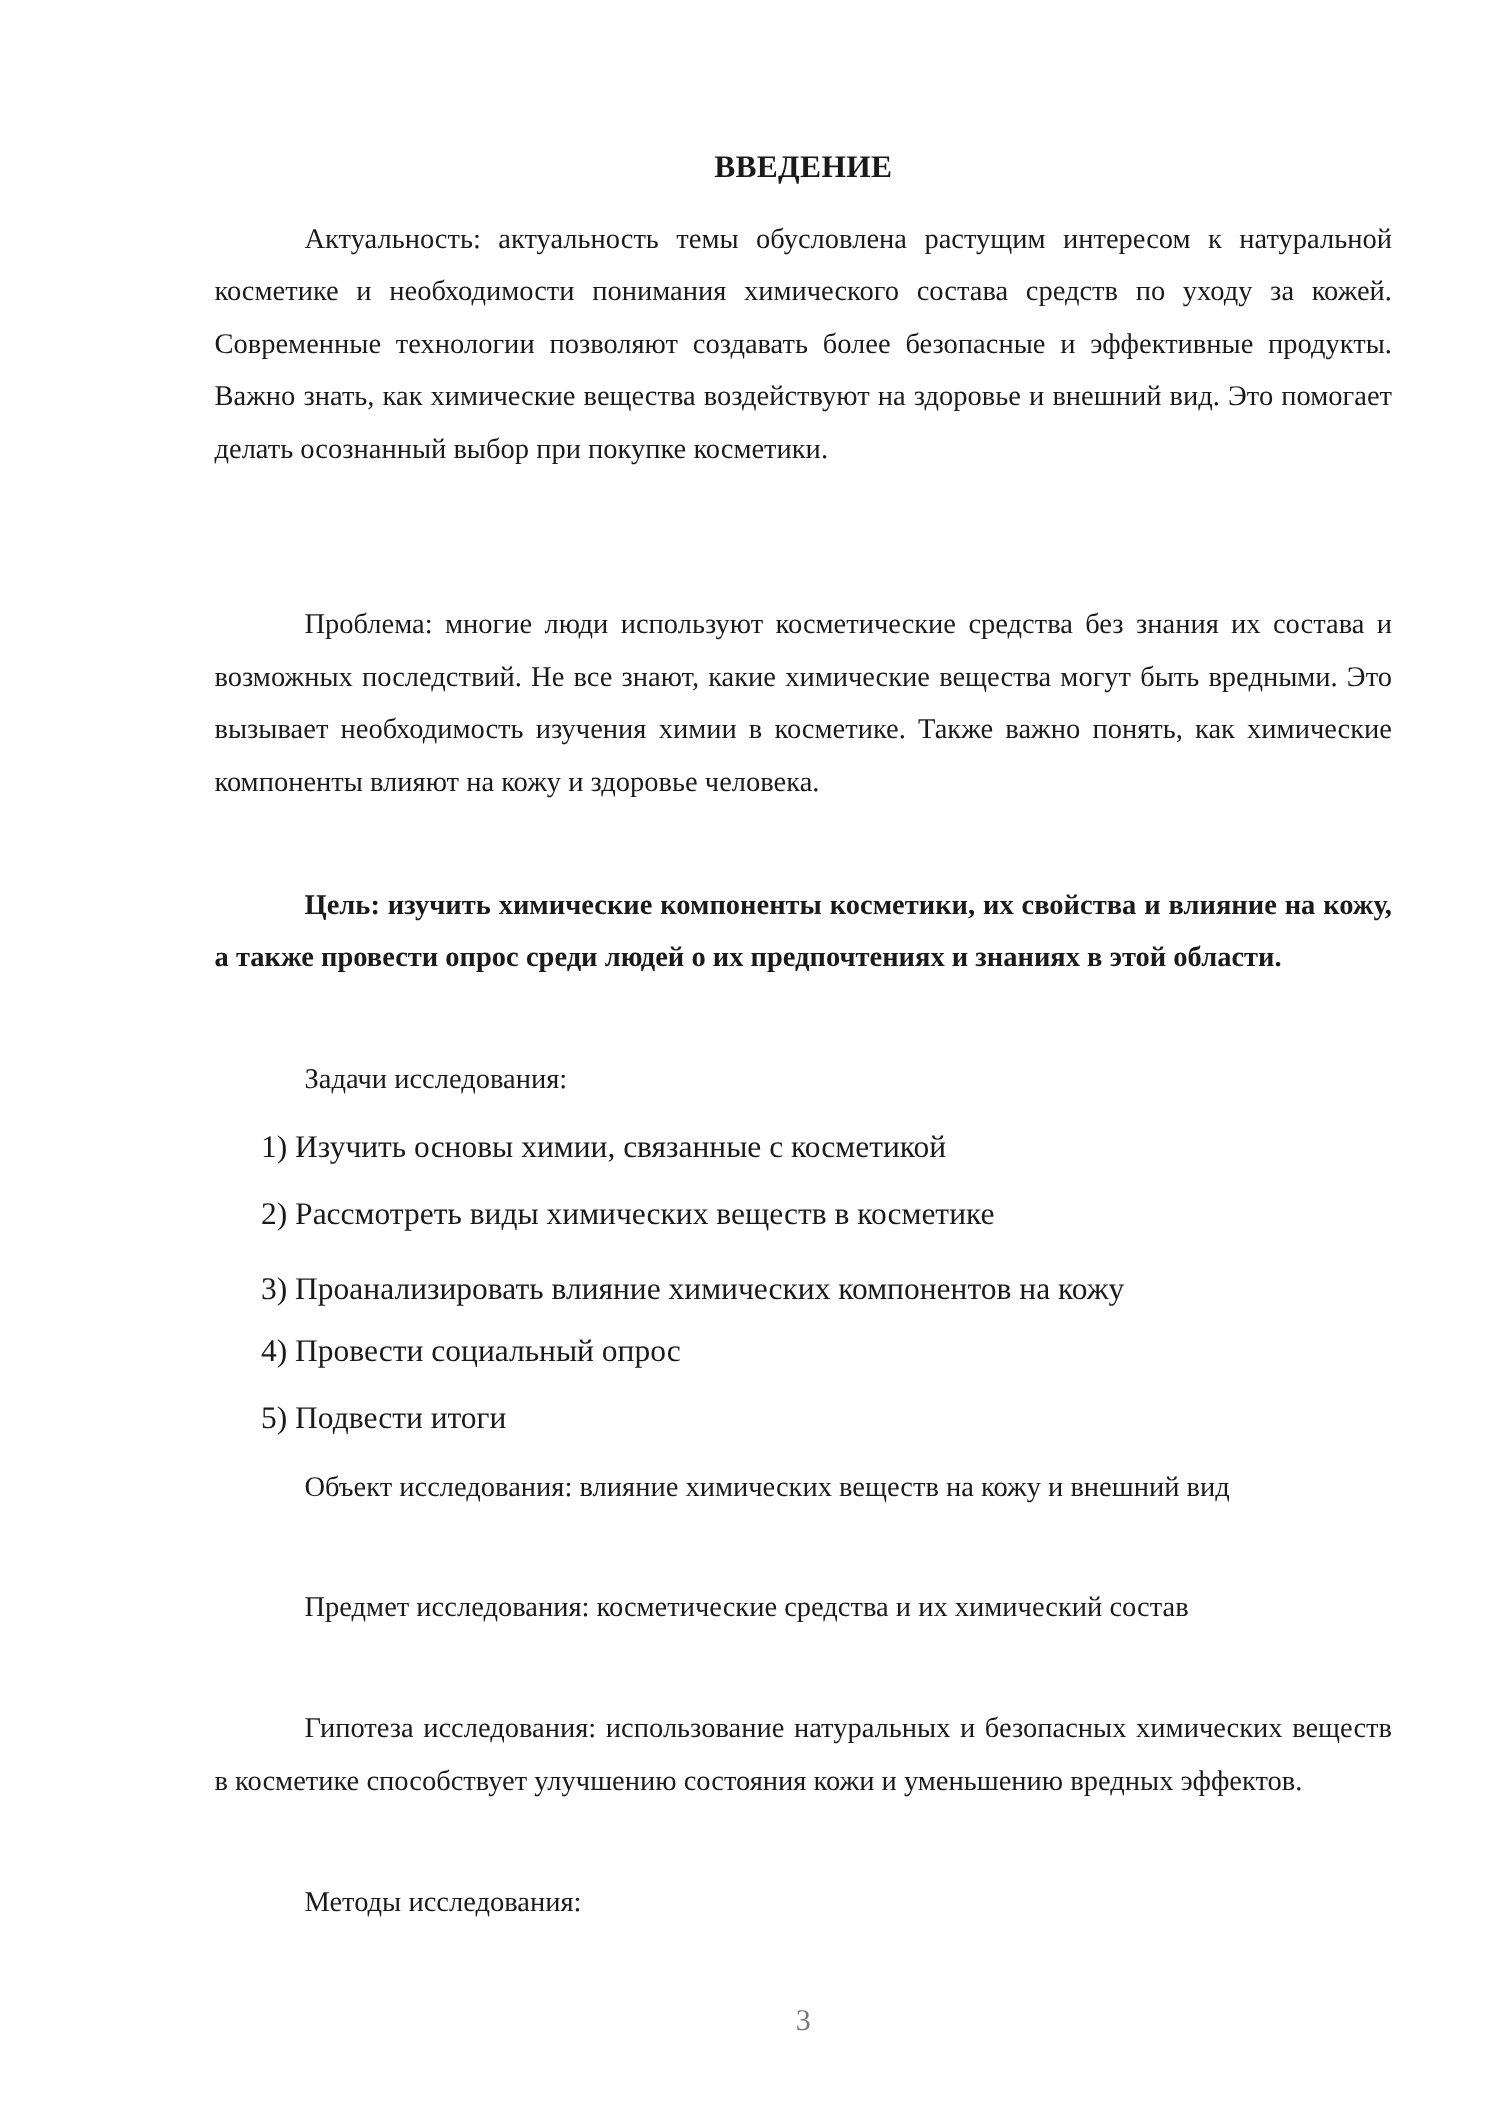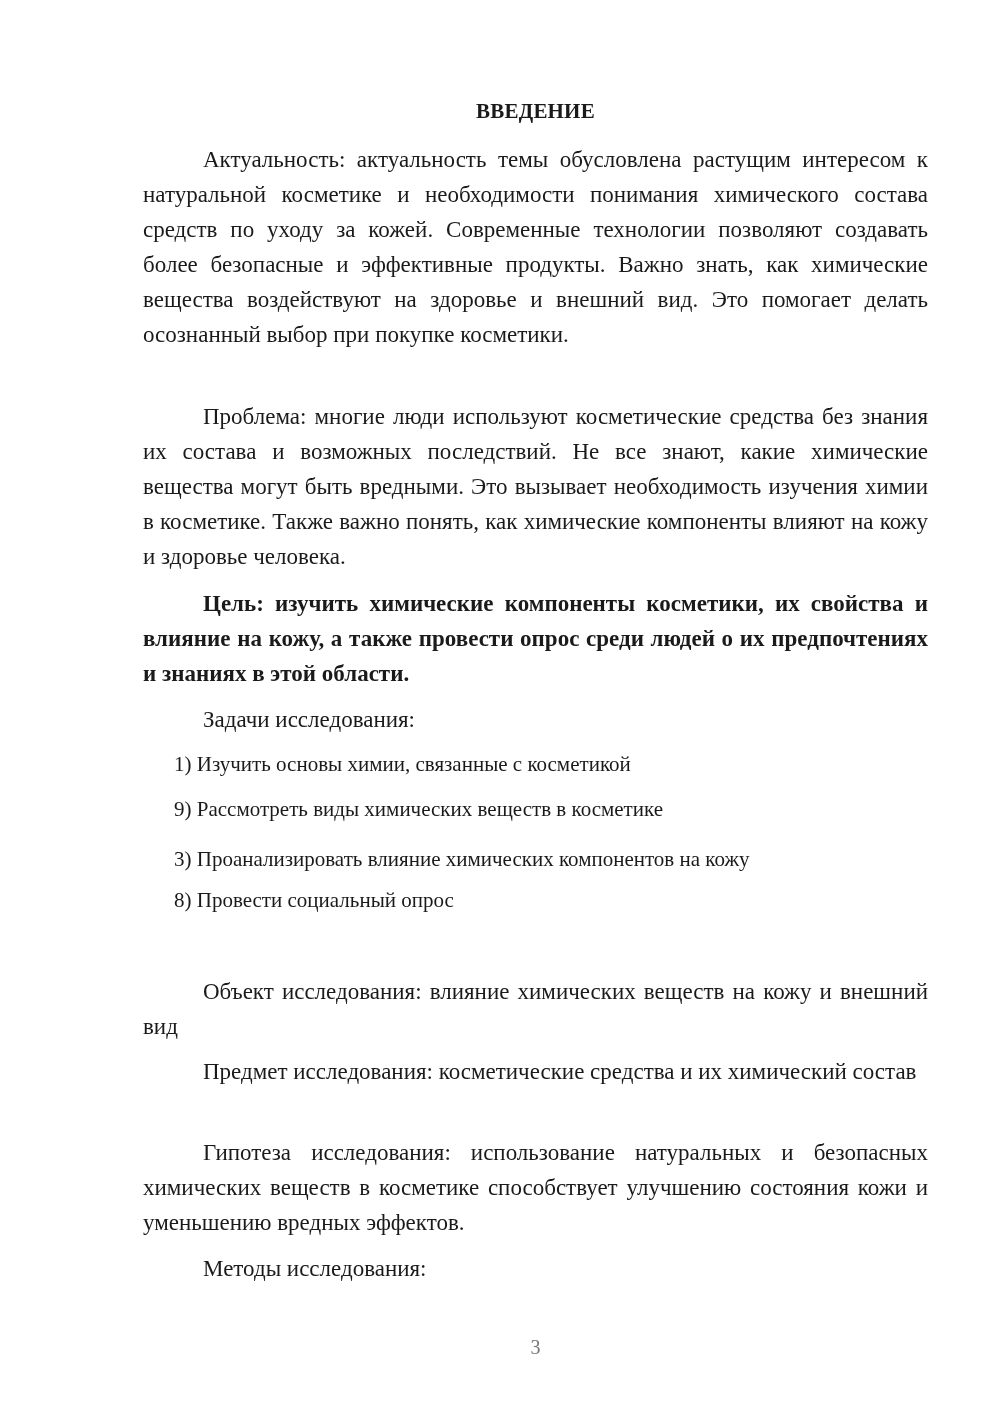--- a/index.html
+++ b/index.html
@@ -30,21 +30,21 @@
       text-align: center;
       font-weight: bold;
       font-size: 21px;
       line-height: 28px;
       letter-spacing: 0.2px;
     }
     .para {
       position: absolute;
       left: 143px;
       width: 785px;
-      font-size: 23px;
+      font-size: 19px;
       line-height: 35px;
       text-align: justify;
       text-align-last: left;
       margin: 0;
     }
     .indent { text-indent: 60px; }
     .list-item {
       position: absolute;
       left: 174px;
       width: 754px;
@@ -73,23 +73,24 @@
 
   <p class="para indent" style="top:142px;">Актуальность: актуальность темы обусловлена растущим интересом к натуральной косметике и необходимости понимания химического состава средств по уходу за кожей. Современные технологии позволяют создавать более безопасные и эффективные продукты. Важно знать, как химические вещества воздействуют на здоровье и внешний вид. Это помогает делать осознанный выбор при покупке косметики.</p>
 
   <p class="para indent" style="top:399px;">Проблема: многие люди используют косметические средства без знания их состава и возможных последствий. Не все знают, какие химические вещества могут быть вредными. Это вызывает необходимость изучения химии в косметике. Также важно понять, как химические компоненты влияют на кожу и здоровье человека.</p>
 
   <p class="para indent" style="top:586px;font-weight:bold;">Цель: изучить химические компоненты косметики, их свойства и влияние на кожу, а также провести опрос среди людей о их предпочтениях и знаниях в этой области.</p>
 
   <p class="para indent" style="top:702px;font-family:Liberation Serif, serif;">Задачи исследования:</p>
 
   <p class="list-item" style="top:747px;">1) Изучить основы химии, связанные с косметикой</p>
-  <p class="list-item" style="top:792px;">9) Рассмотреть виды химических веществ в косметике</p>
+  <p class="list-item" style="top:792px;">2) Рассмотреть виды химических веществ в косметике</p>
   <p class="list-item" style="top:842px;">3) Проанализировать влияние химических компонентов на кожу</p>
-  <p class="list-item" style="top:883px;">8) Провести социальный опрос</p>
+  <p class="list-item" style="top:883px;">4) Провести социальный опрос</p>
+  <p class="list-item" style="top:928px;">5) Подвести итоги</p>
 
   <p class="para indent" style="top:974px;">Объект исследования: влияние химических веществ на кожу и внешний вид</p>
 
   <p class="para indent" style="top:1054px;">Предмет исследования: косметические средства и их химический состав</p>
 
   <p class="para indent" style="top:1135px;">Гипотеза исследования: использование натуральных и безопасных химических веществ в косметике способствует улучшению состояния кожи и уменьшению вредных эффектов.</p>
 
   <p class="para indent" style="top:1251px;">Методы исследования:</p>
 
   <div class="page-number">3</div>

